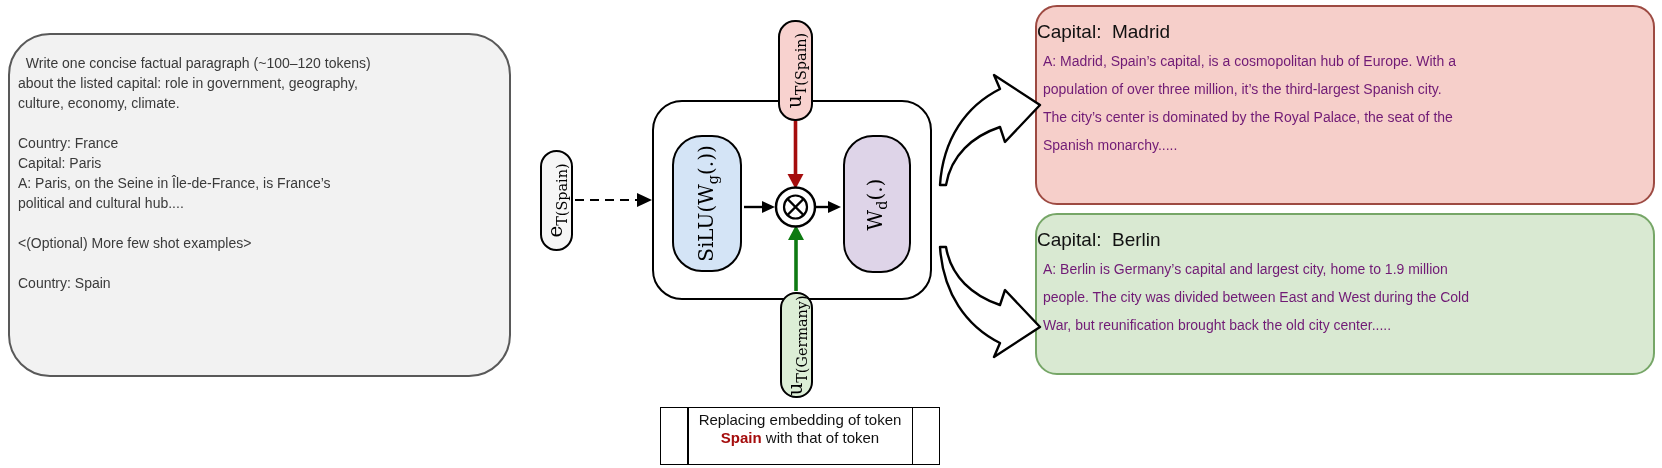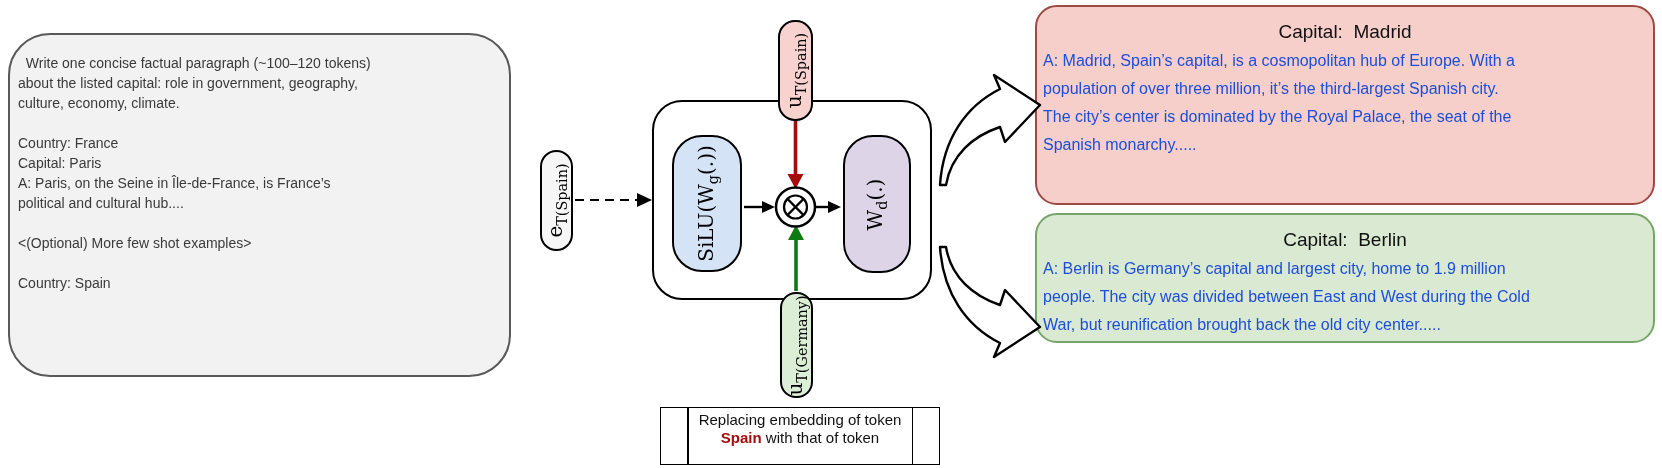--- a/index.html
+++ b/index.html
@@ -27,25 +27,25 @@
             background:var(--down-box-fill);border:2.2px solid #000;}
   .spain-pill{left:778px;top:20px;width:35px;height:101px;border-radius:17px;
               background:var(--spain-pill-fill);}
   .germany-pill{left:780px;top:292px;width:33px;height:106px;border-radius:16px;
                 background:var(--germany-pill-fill);}
 
   
   .out-box{width:620px;left:1035px;border-radius:22px;}
   .madrid-box{top:5px;height:200px;background:var(--madrid-box-fill);
               border:2.5px solid var(--madrid-box-border);}
-  .berlin-box{top:213px;height:130px;background:var(--berlin-box-fill);
+  .berlin-box{top:213px;height:162px;background:var(--berlin-box-fill);
               border:2.5px solid var(--berlin-box-border);}
-  .out-title{margin-top:12px;text-align:center;font-size:19px;line-height:26px;color:#111;
+  .out-title{margin-top:12px;text-align:left;font-size:19px;line-height:26px;color:#111;
              white-space:pre;}
-  .out-body{margin:2px 4px 0 6px;font-size:16px;line-height:28px;color:#1d4ed8;white-space:pre;}
+  .out-body{margin:2px 4px 0 6px;font-size:14px;line-height:28px;color:#701a75;white-space:pre;}
 
   
   .caption-box{left:660px;top:407px;width:280px;height:58px;background:#fff;
                border:1.5px solid #000;text-align:center;
                font-size:15px;line-height:18px;padding-top:3px;color:#111;}
   .caption-div{position:absolute;top:0;bottom:0;width:1.5px;background:#000;}
   .cap-strong{font-weight:bold;}
   .cap-spain{color:var(--spain-red);}
   .cap-germany{color:var(--germany-green);}
 

